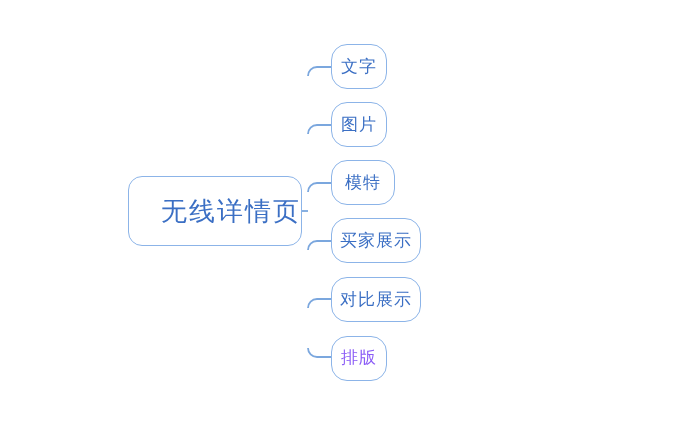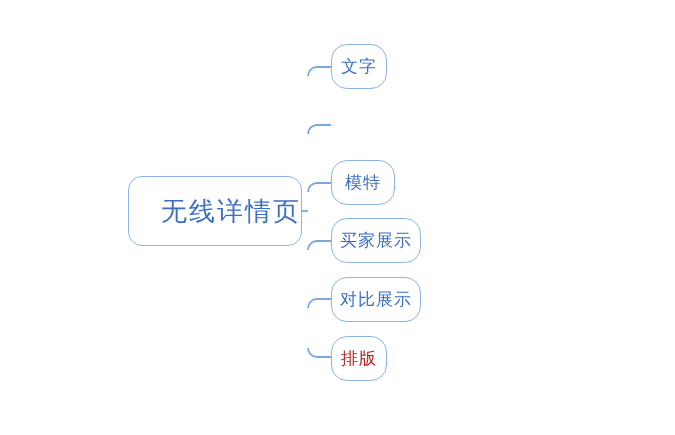--- a/index.html
+++ b/index.html
@@ -89,30 +89,33 @@
   </svg>
 
   <div class="node root" id="node-root" style="left: 128px; top: 176px; width: 174px; height: 70px; border-color: rgb(140, 180, 232); color: rgb(59, 111, 196); padding-left: 32px;">
     <span class="node-label">无线详情页</span>
   </div>
 
   <div class="node child" id="node-child-0" style="left: 331px; top: 44px; width: 56px; height: 45px; border-color: rgb(140, 180, 232); color: rgb(59, 111, 196);">
     <span class="node-label">文字</span>
   </div>
 
+  <div class="node child" id="node-child-1" style="left: 331px; top: 102px; width: 56px; height: 45px; border-color: rgb(140, 180, 232); color: rgb(59, 111, 196);">
+    <span class="node-label">图片</span>
+  </div>
 
   <div class="node child" id="node-child-2" style="left: 331px; top: 160px; width: 64px; height: 45px; border-color: rgb(140, 180, 232); color: rgb(59, 111, 196);">
     <span class="node-label">模特</span>
   </div>
 
   <div class="node child" id="node-child-3" style="left: 331px; top: 218px; width: 90px; height: 45px; border-color: rgb(140, 180, 232); color: rgb(59, 111, 196); align-items: center;">
     <span class="node-label">买家展示</span>
   </div>
 
   <div class="node child" id="node-child-4" style="left: 331px; top: 277px; width: 90px; height: 45px; border-color: rgb(140, 180, 232); color: rgb(59, 111, 196);">
     <span class="node-label">对比展示</span>
   </div>
 
-  <div class="node child" id="node-child-5" style="left: 331px; top: 336px; width: 56px; height: 45px; border-color: rgb(140, 180, 232); color: #b91c1c;">
+  <div class="node child" id="node-child-5" style="left: 331px; top: 336px; width: 56px; height: 45px; border-color: rgb(140, 180, 232); color: #8b5cf6; font-family: Liberation Mono, monospace;">
     <span class="node-label">排版</span>
   </div>
 
 </div>
 
 </body></html>

